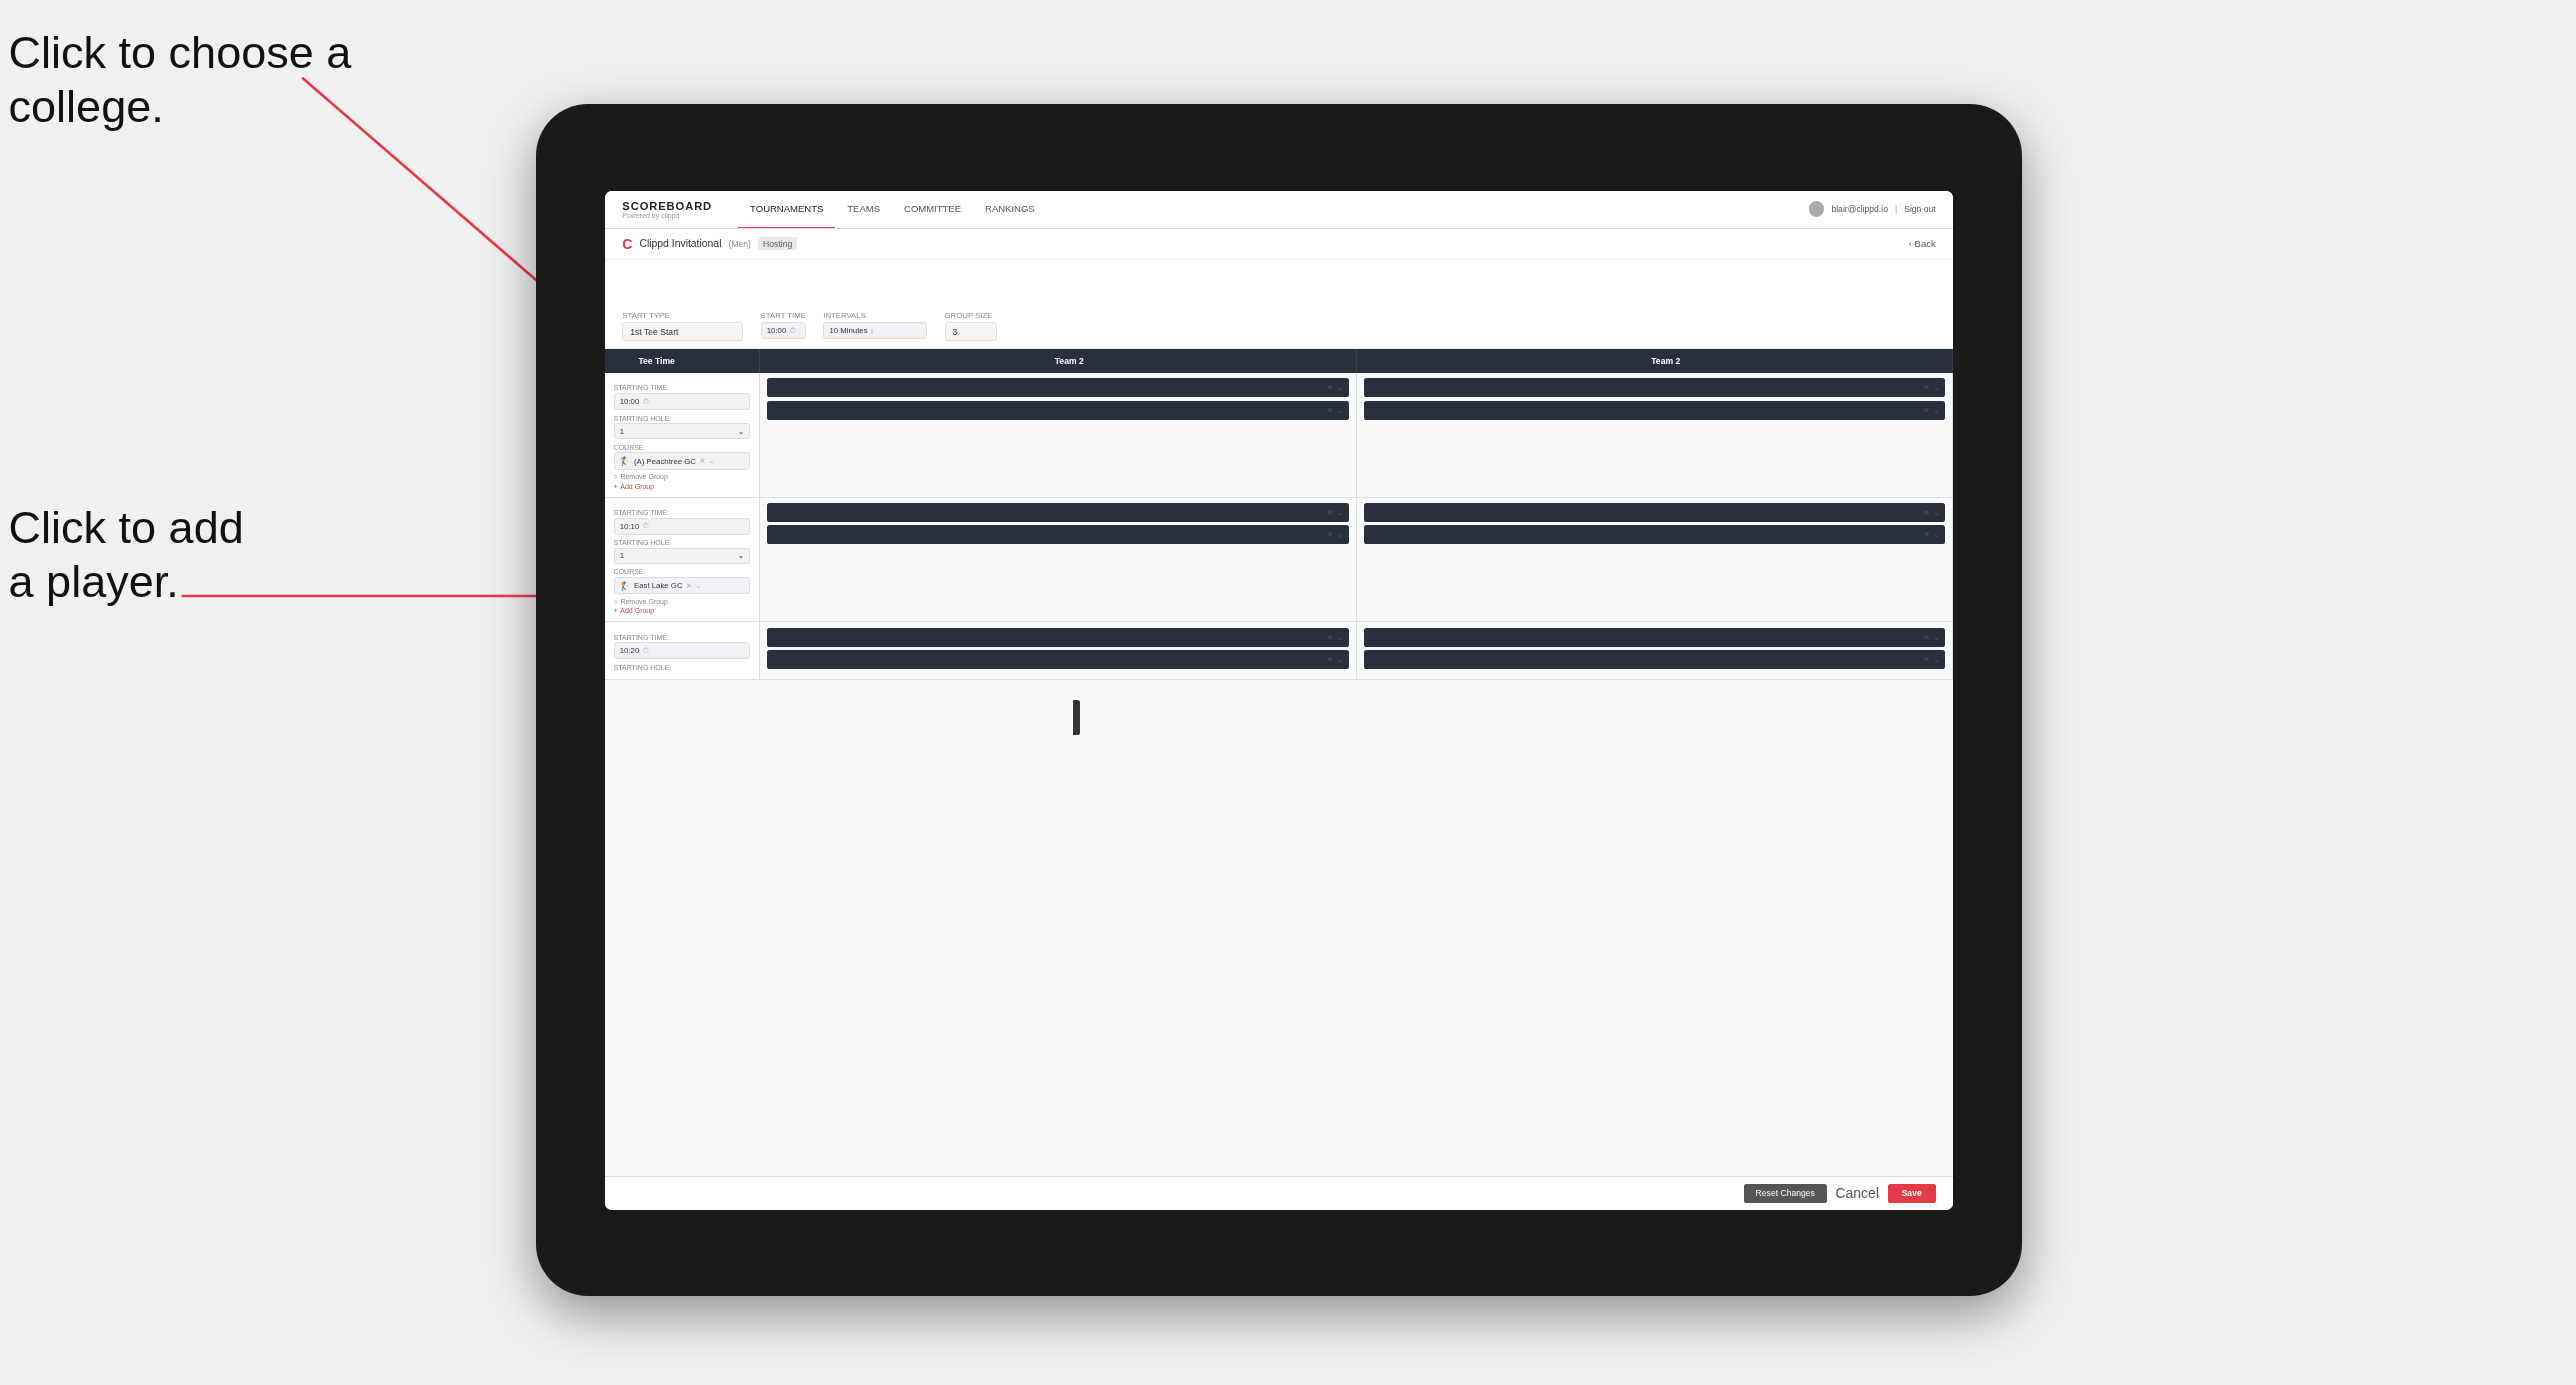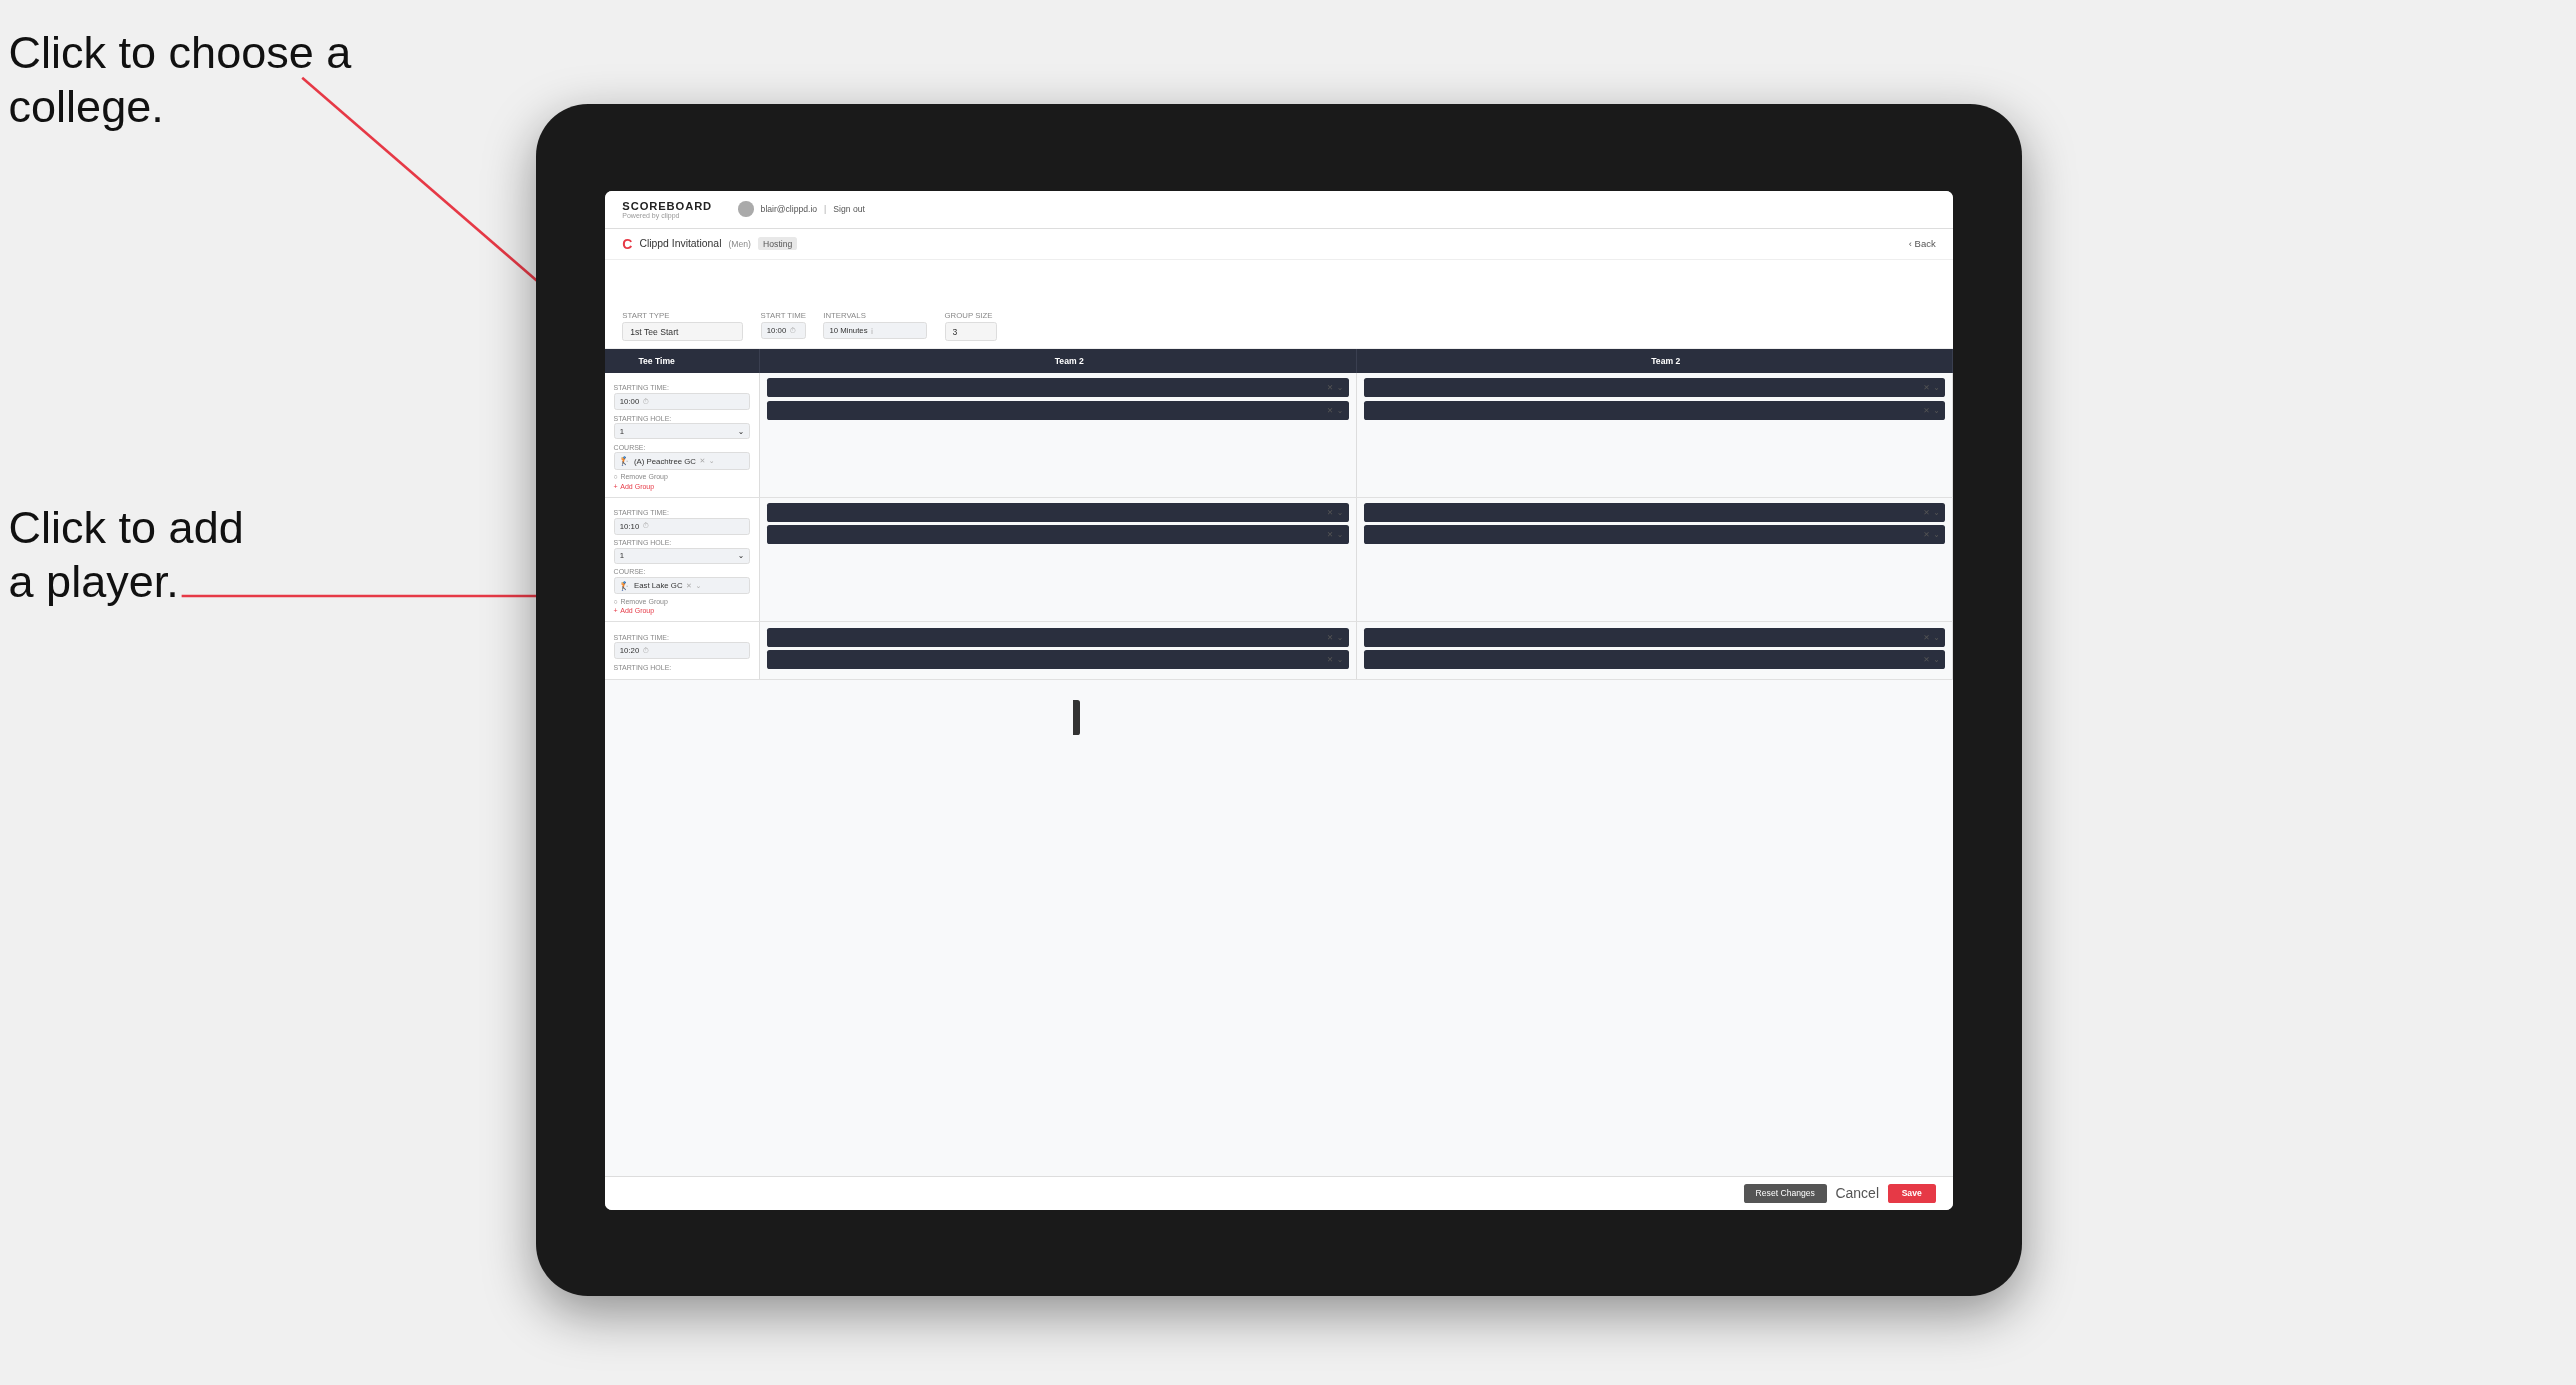--- a/index.html
+++ b/index.html
@@ -425,20 +425,26 @@
 <div class="tablet-frame">
   <div class="side-btn"></div>
 
   <div class="tablet-screen">
 
     <div class="nav-bar">
       <div class="brand">
         <span class="brand-title">SCOREBOARD</span>
         <span class="brand-sub">Powered by clippd</span>
       </div>
+      <div class="nav-links">
+        <div class="nav-link active">TOURNAMENTS</div>
+        <div class="nav-link">TEAMS</div>
+        <div class="nav-link">COMMITTEE</div>
+        <div class="nav-link">RANKINGS</div>
+      </div>
       <div class="nav-right">
         <div class="nav-avatar"></div>
         <span>blair@clippd.io</span>
         <span style="color:#aaa">|</span>
         <span class="sign-out">Sign out</span>
       </div>
     </div>
 
     <div class="sub-header">
       <div class="tournament-title">

